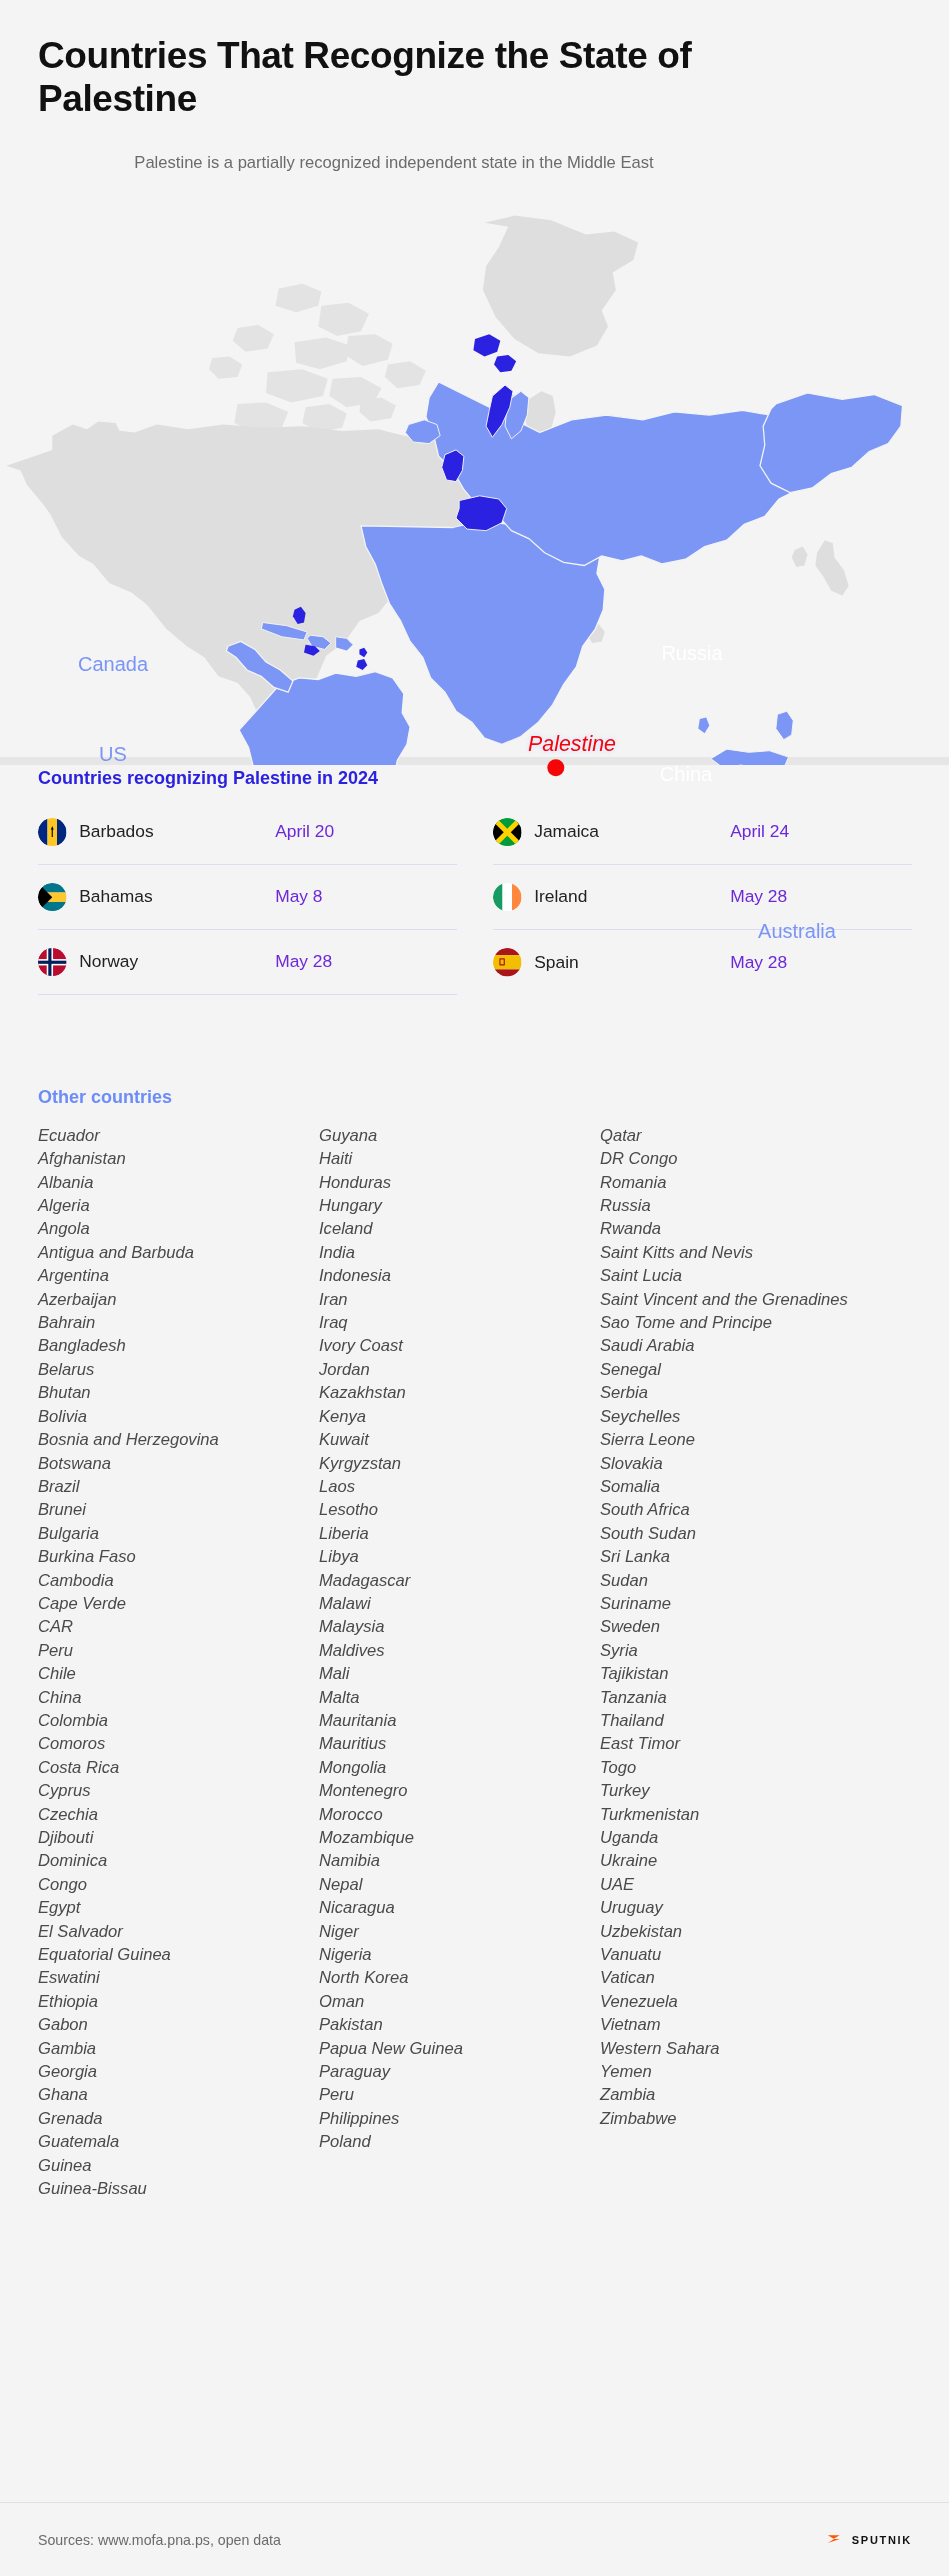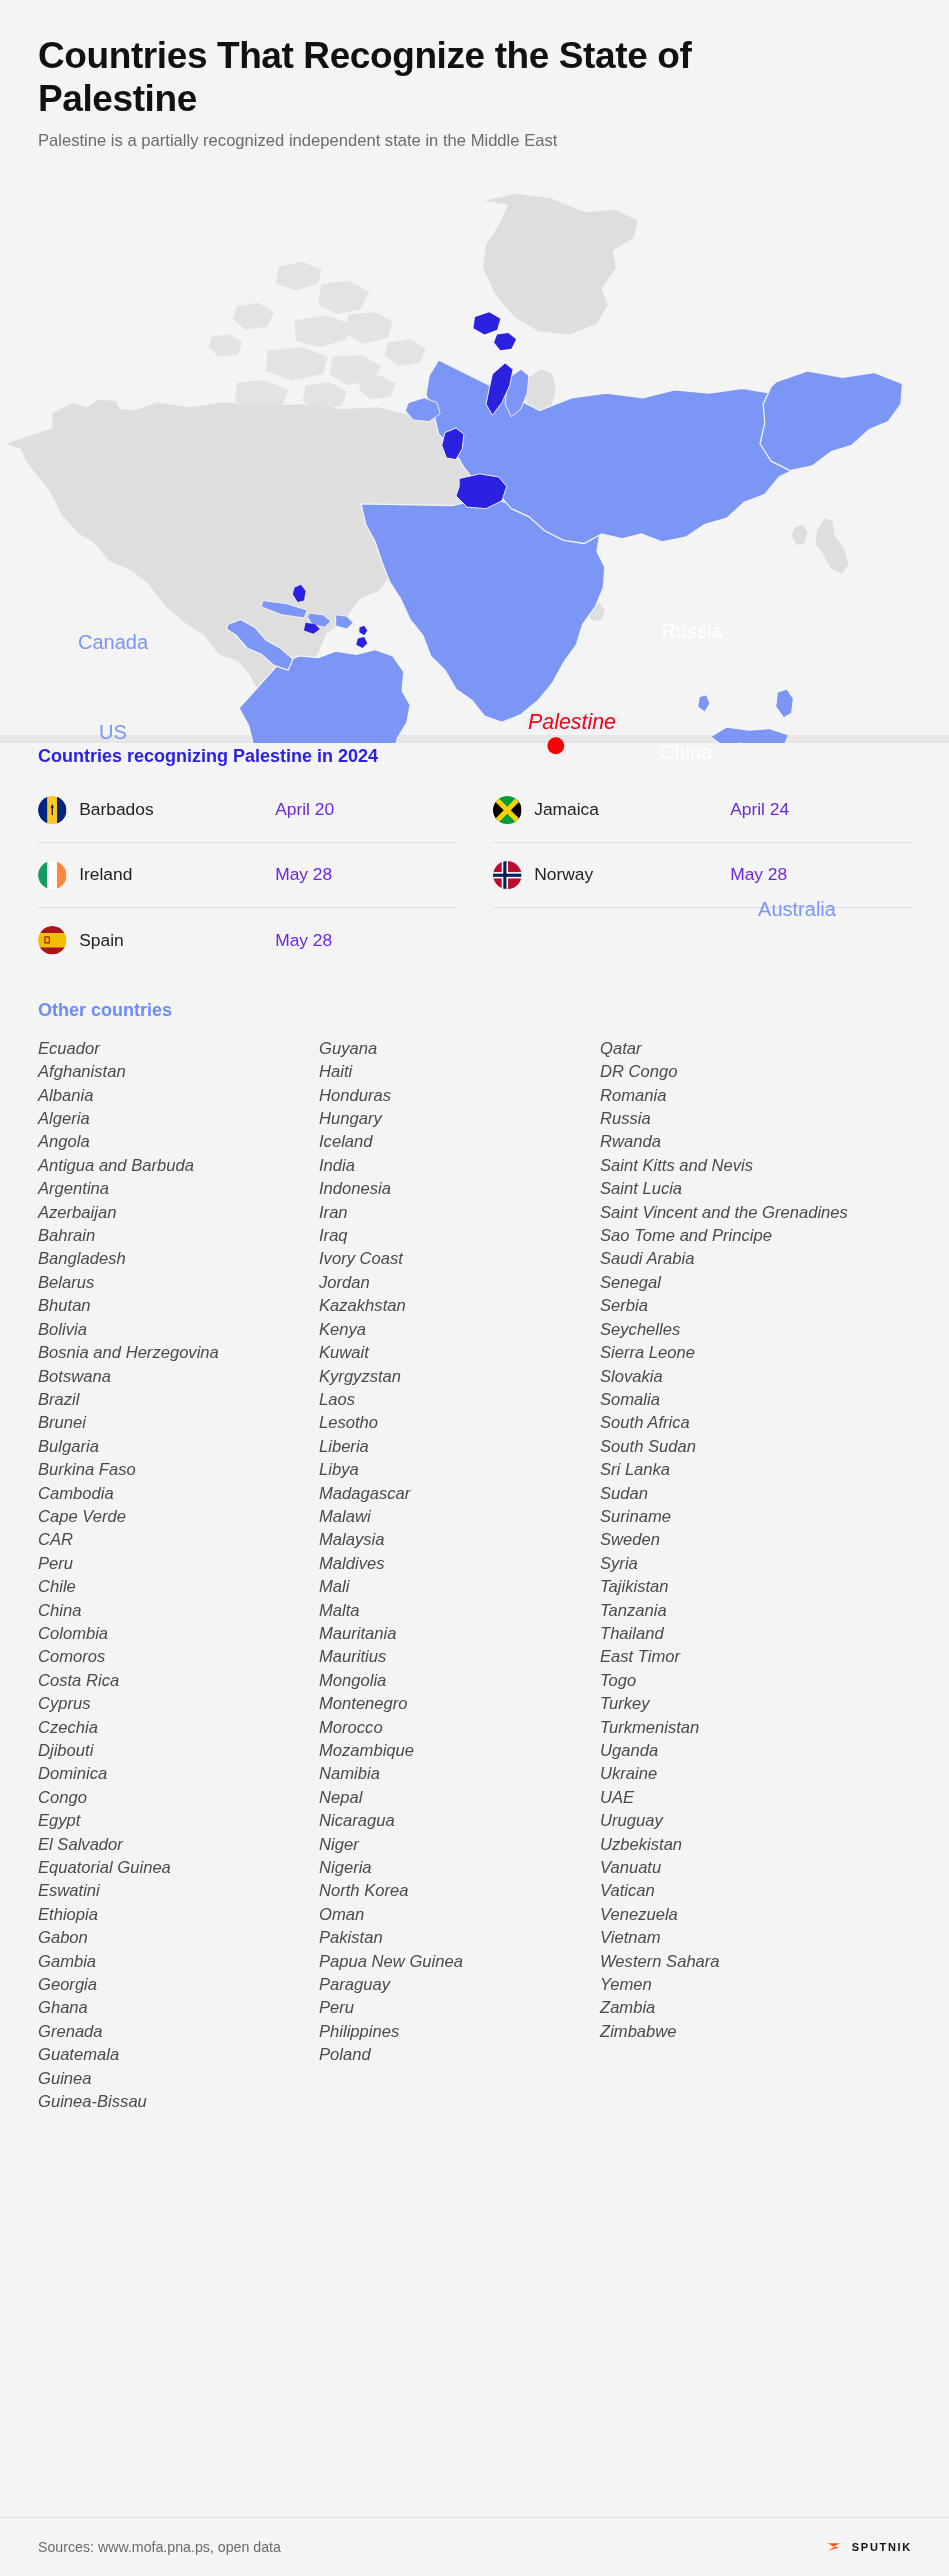--- a/index.html
+++ b/index.html
@@ -17,26 +17,27 @@
   .header { padding:35px 38px 0 38px; }
   .title {
     font-size:37px;
     line-height:1.16;
     font-weight:700;
     color:#111;
     letter-spacing:-0.4px;
     max-width:776px;
   }
   .subtitle {
-    margin-top:9px;
+    margin-top:31px;
     font-size:16.6px;
     line-height:1.34;
     color:#6b6b6b;
     font-weight:400;
     max-width:712px;
+    text-align:center;
   }
 
   
   .map-wrap {
     position:relative;
     width:950px;
     height:570px;
     margin-top:20.6px;
   }
   .map-svg { position:absolute; inset:0; width:950px; height:570px; display:block; }
@@ -126,21 +127,21 @@
     font-size:16.6px;
     line-height:23.4px;
     color:#4a4a4a;
     white-space:pre-line;
   }
 
   
   .footer {
     position:absolute;
     left:0; right:0; bottom:0;
-    height:59px;
+    height:74px;
     border-top:0.8px solid #e0e0e0;
     display:flex;
     align-items:center;
     justify-content:space-between;
     padding:0 38px;
     background:#f4f4f4;
   }
   .sources { font-size:14.2px; color:#6b6b6b; }
   .logo { display:flex; align-items:center; gap:7.1px; }
   .logo-mark { display:block; }
@@ -286,20 +287,39 @@
             <path d="M0 0 L4.5 0 L36 31.5 L36 36 L31.5 36 L0 4.5z" fill="#fed100"></path>
             <path d="M36 0 L36 4.5 L4.5 36 L0 36 L0 31.5 L31.5 0z" fill="#fed100"></path>
               </g>
             </svg>
         </span>
         <span class="rec-name">Jamaica</span>
         <span class="rec-date">April 24</span>
       </div>
 
 
+      <div class="rec-row">
+        <span class="flag">
+          <svg viewBox="0 0 36 36">
+              <defs>
+                <clipPath id="cbh">
+                  <circle cx="18" cy="18" r="18"></circle>
+                </clipPath>
+              </defs>
+            <g clip-path="url(#cbh)">
+                <rect width="36" height="12" fill="#00778b"></rect>
+                <rect y="12" width="36" height="12" fill="#ffc72c"></rect>
+                <rect y="24" width="36" height="12" fill="#00778b"></rect>
+            <path d="M0 0 L18 18 L0 36z" fill="#000"></path>
+              </g>
+            </svg>
+        </span>
+        <span class="rec-name">Bahamas</span>
+        <span class="rec-date">May 8</span>
+      </div>
 
       <div class="rec-row">
         <span class="flag">
           <svg viewBox="0 0 36 36">
               <defs>
                 <clipPath id="ci">
                   <circle cx="18" cy="18" r="18"></circle>
                 </clipPath>
               </defs>
             <g clip-path="url(#ci)">

